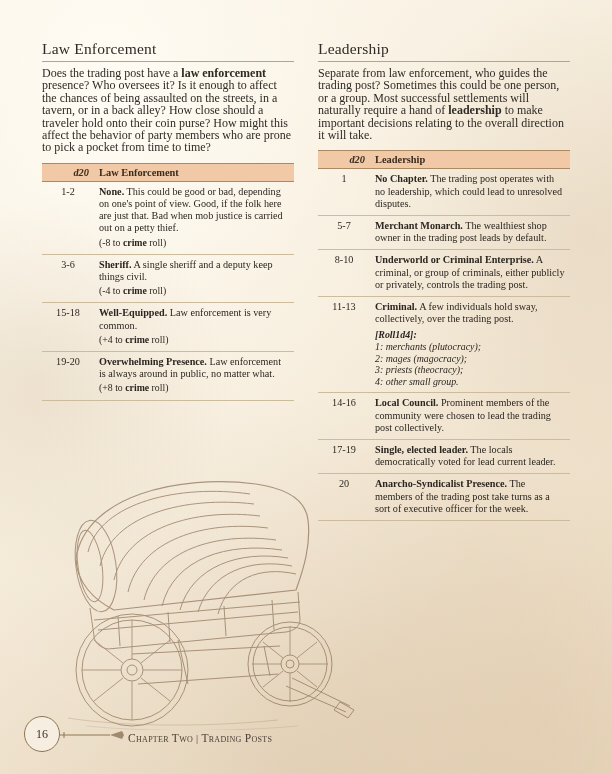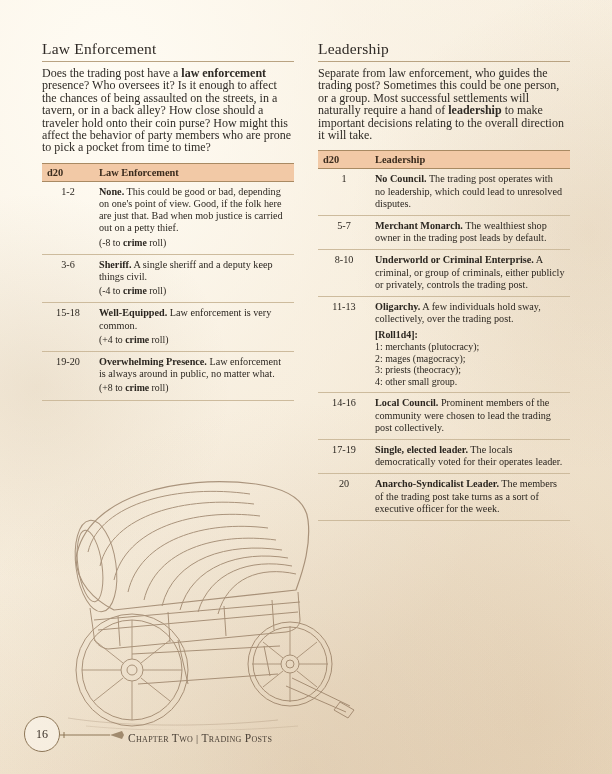--- a/index.html
+++ b/index.html
@@ -81,21 +81,21 @@
     font-size: 10.4px;
     padding: 3px 5px;
     color: #3a2b1d;
     text-align: left;
   }
   table.rolltable thead th.dcol {
     text-align: center;
     width: 40px;
     border-right: 1px solid #cbb characters;
   }
-  table.rolltable thead th.dcol { text-align: left; width: 42px; }
+  table.rolltable thead th.dcol { text-align: right; width: 42px; font-style: italic; }
 
   table.rolltable td {
     vertical-align: top;
     padding: 4px 5px 5px 5px;
     border-bottom: 1px solid #cdbb9d;
     line-height: 12.2px;
   }
   table.rolltable tr:last-child td { border-bottom: 1px solid #cdbb9d; }
   td.dcol {
     text-align: center;
@@ -108,20 +108,21 @@
   .sub {
     display: block;
     margin-top: 2px;
     font-size: 9.8px;
   }
   .sublist {
     display: block;
     margin-top: 4px;
     font-size: 9.9px;
     line-height: 11.6px;
+    font-style: italic;
   }
 
   
   .wagon {
     position: absolute;
     left: 28px;
     top: 440px;
     width: 330px;
     height: 290px;
     opacity: 0.82;
@@ -302,58 +303,58 @@
       <thead>
         <tr>
           <th class="dcol">d20</th>
           <th>Leadership</th>
         </tr>
       </thead>
       <tbody>
         <tr>
           <td class="dcol">1</td>
           <td class="txt">
-            <b>No Council.</b><span> The trading post operates with no leadership, which could lead to unresolved disputes.</span>
+            <b>No Chapter.</b><span> The trading post operates with no leadership, which could lead to unresolved disputes.</span>
           </td>
         </tr>
         <tr>
           <td class="dcol">5-7</td>
           <td class="txt">
             <b>Merchant Monarch.</b><span> The wealthiest shop owner in the trading post leads by default.</span>
           </td>
         </tr>
         <tr>
           <td class="dcol">8-10</td>
           <td class="txt">
             <b>Underworld or Criminal Enterprise.</b><span> A criminal, or group of criminals, either publicly or privately, controls the trading post.</span>
           </td>
         </tr>
         <tr>
           <td class="dcol">11-13</td>
           <td class="txt">
-            <b>Oligarchy.</b><span> A few individuals hold sway, collectively, over the trading post.</span>
+            <b>Criminal.</b><span> A few individuals hold sway, collectively, over the trading post.</span>
             <span class="sublist"><b>[Roll1d4]:</b><br>1: merchants (plutocracy);<br>2: mages (magocracy);<br>3: priests (theocracy);<br>4: other small group.</span>
           </td>
         </tr>
         <tr>
           <td class="dcol">14-16</td>
           <td class="txt">
             <b>Local Council.</b><span> Prominent members of the community were chosen to lead the trading post collectively.</span>
           </td>
         </tr>
         <tr>
           <td class="dcol">17-19</td>
           <td class="txt">
-            <b>Single, elected leader.</b><span> The locals democratically voted for their operates leader.</span>
+            <b>Single, elected leader.</b><span> The locals democratically voted for lead current leader.</span>
           </td>
         </tr>
         <tr>
           <td class="dcol">20</td>
           <td class="txt">
-            <b>Anarcho-Syndicalist Leader.</b><span> The members of the trading post take turns as a sort of executive officer for the week.</span>
+            <b>Anarcho-Syndicalist Presence.</b><span> The members of the trading post take turns as a sort of executive officer for the week.</span>
           </td>
         </tr>
       </tbody>
     </table>
   </div>
 </div>
 
 <div class="footer">
   <div class="page-circle">16</div>
   <svg class="divider-bar" viewBox="0 0 64 10">

